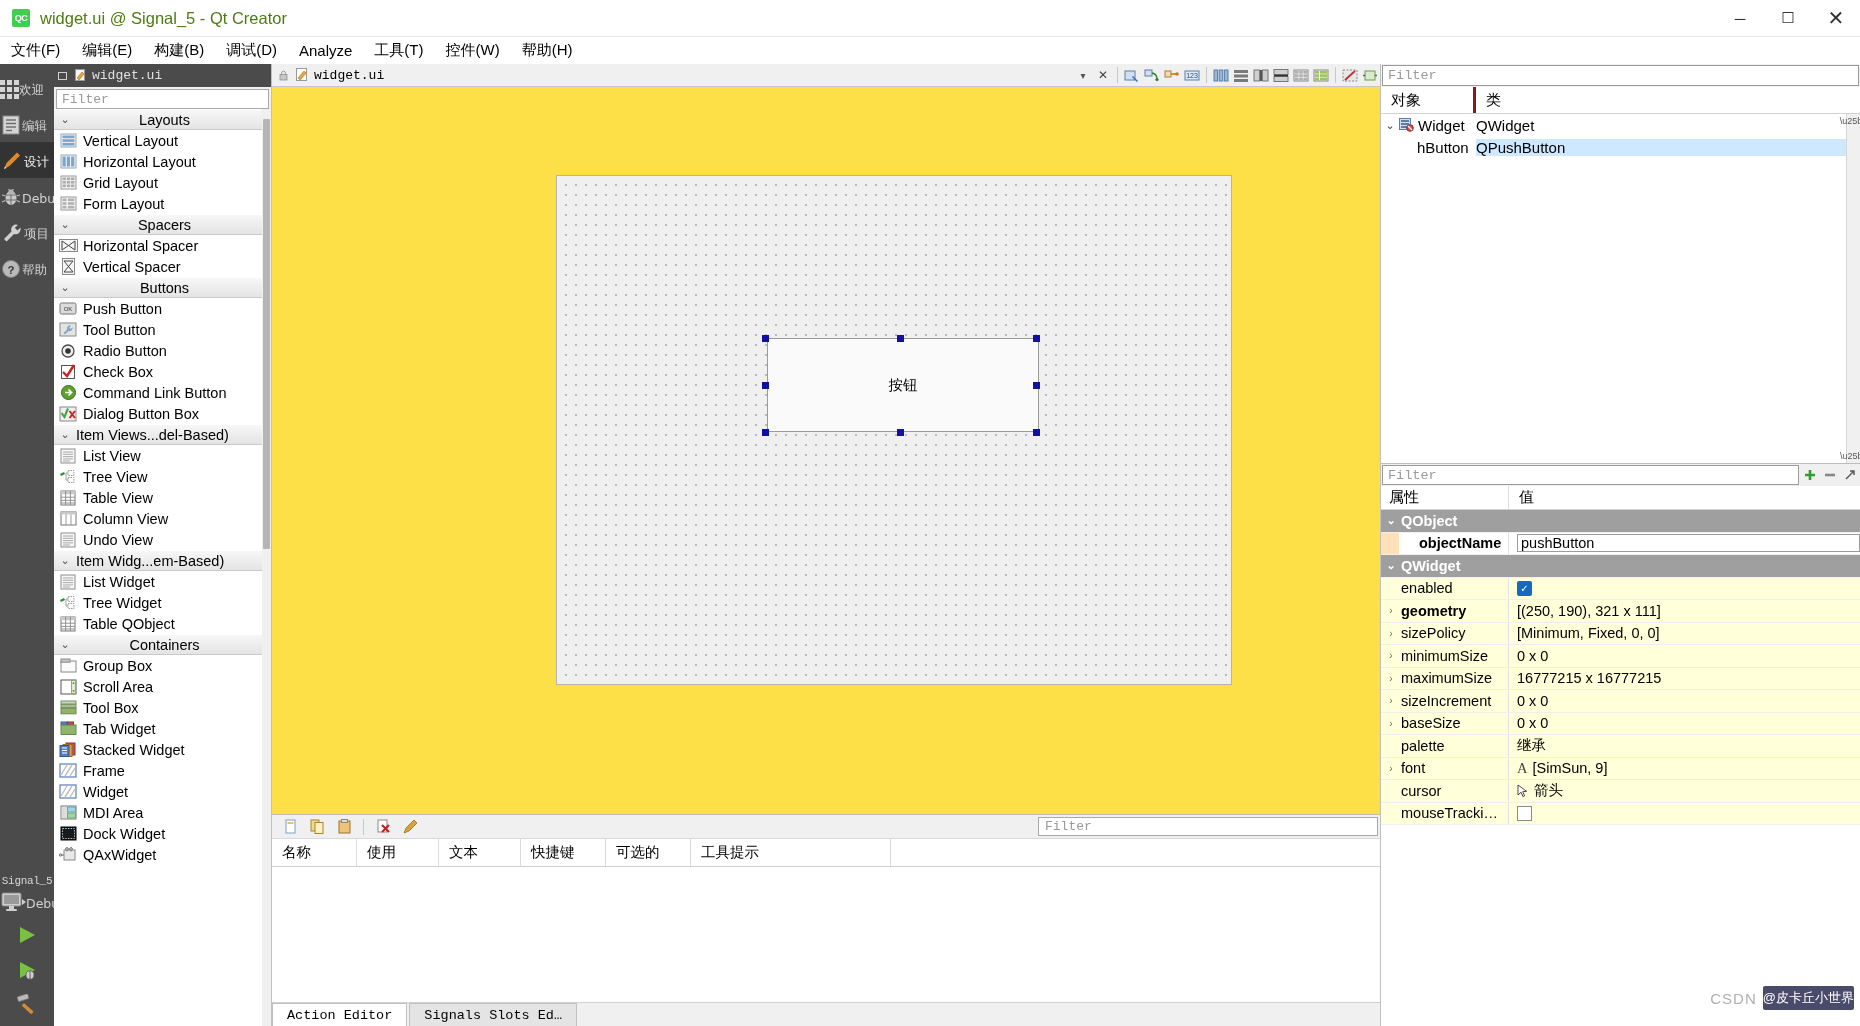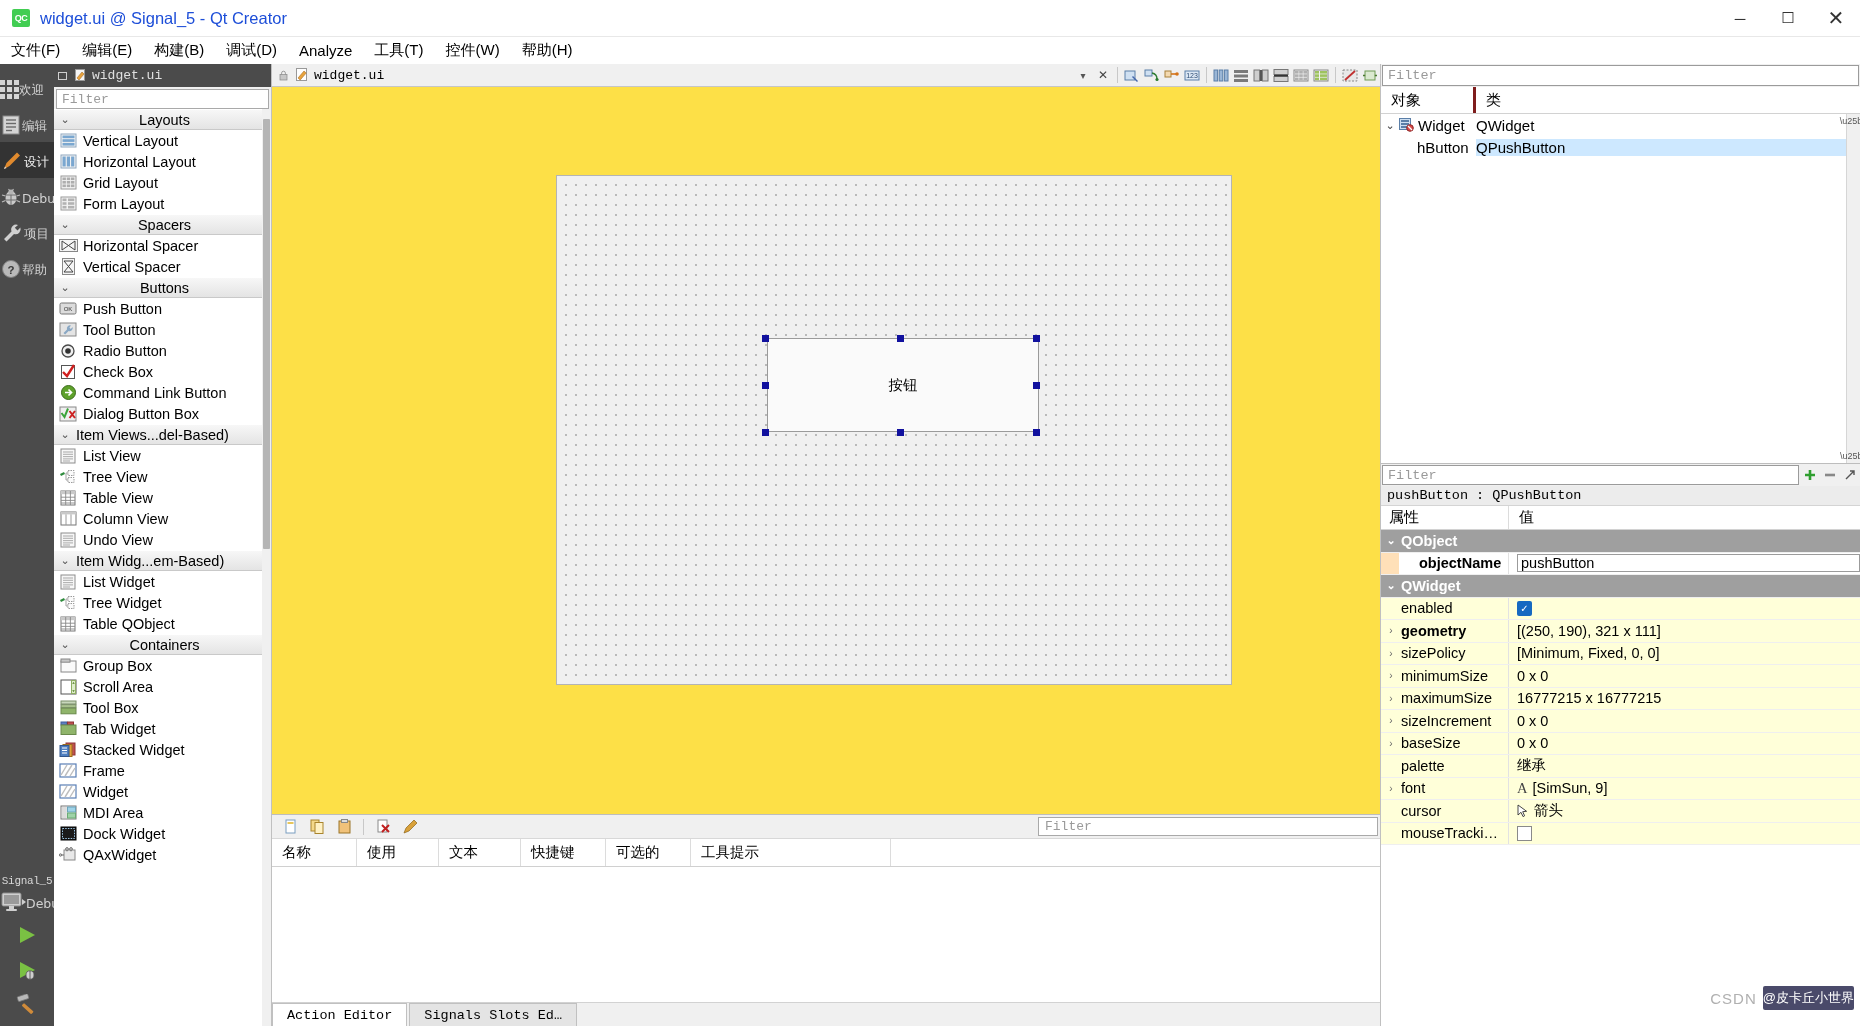--- a/index.html
+++ b/index.html
@@ -13,21 +13,21 @@
   }
   .app { position:relative; width:1860px; height:1026px; display:flex; flex-direction:column; }
 
   
   .titlebar { height:37px; background:#ffffff; display:flex; align-items:center;
               border-bottom:1px solid #e8e8e8; flex:none; }
   .tb-icon { width:18px; height:18px; margin-left:12px; margin-right:10px;
              background:#41cd52; border-radius:2px; position:relative; flex:none; }
   .tb-icon span { position:absolute; inset:0; color:#fff; font-size:9px; font-weight:bold;
                   display:flex; align-items:center; justify-content:center; letter-spacing:-0.5px;}
-  .tb-title { font-size:16.5px; color:#1d4ed8; }
+  .tb-title { font-size:16.5px; color:#4d7c0f; }
   .tb-spacer { flex:1; }
   .winbtn { width:48px; height:37px; display:flex; align-items:center; justify-content:center;
             color:#333; font-size:15px; flex:none; }
   .winbtn.close { font-size:20px; }
 
   
   .menubar { height:27px; background:#ffffff; display:flex; align-items:center;
              flex:none; }
   .menuitem { font-size:15px; padding:3px 11px; color:#000; }
 
@@ -956,21 +956,20 @@
             <svg width="14" height="14" viewBox="0 0 14 14">
                 <path d="M2 7 h10" stroke="#888" stroke-width="2.6"></path>
               </svg>
           </div>
           <div class="propbtn">
             <svg width="14" height="14" viewBox="0 0 14 14">
                 <path d="M3 11 L11 3 M7 3 h4 v4" stroke="#555" stroke-width="1.4" fill="none"></path>
               </svg>
           </div>
         </div>
-        <div class="propobj">pushButton : QPushButton</div>
         <div class="prophead">
           <div class="c1">属性</div>
           <div class="c2">值</div>
         </div>
         <div class="proplist" id="proprows">
             <div class="prow group">
               <span class="pchev white">⌄</span>
               <span class="pc1">QObject</span>
             </div>
             <div class="prow">

